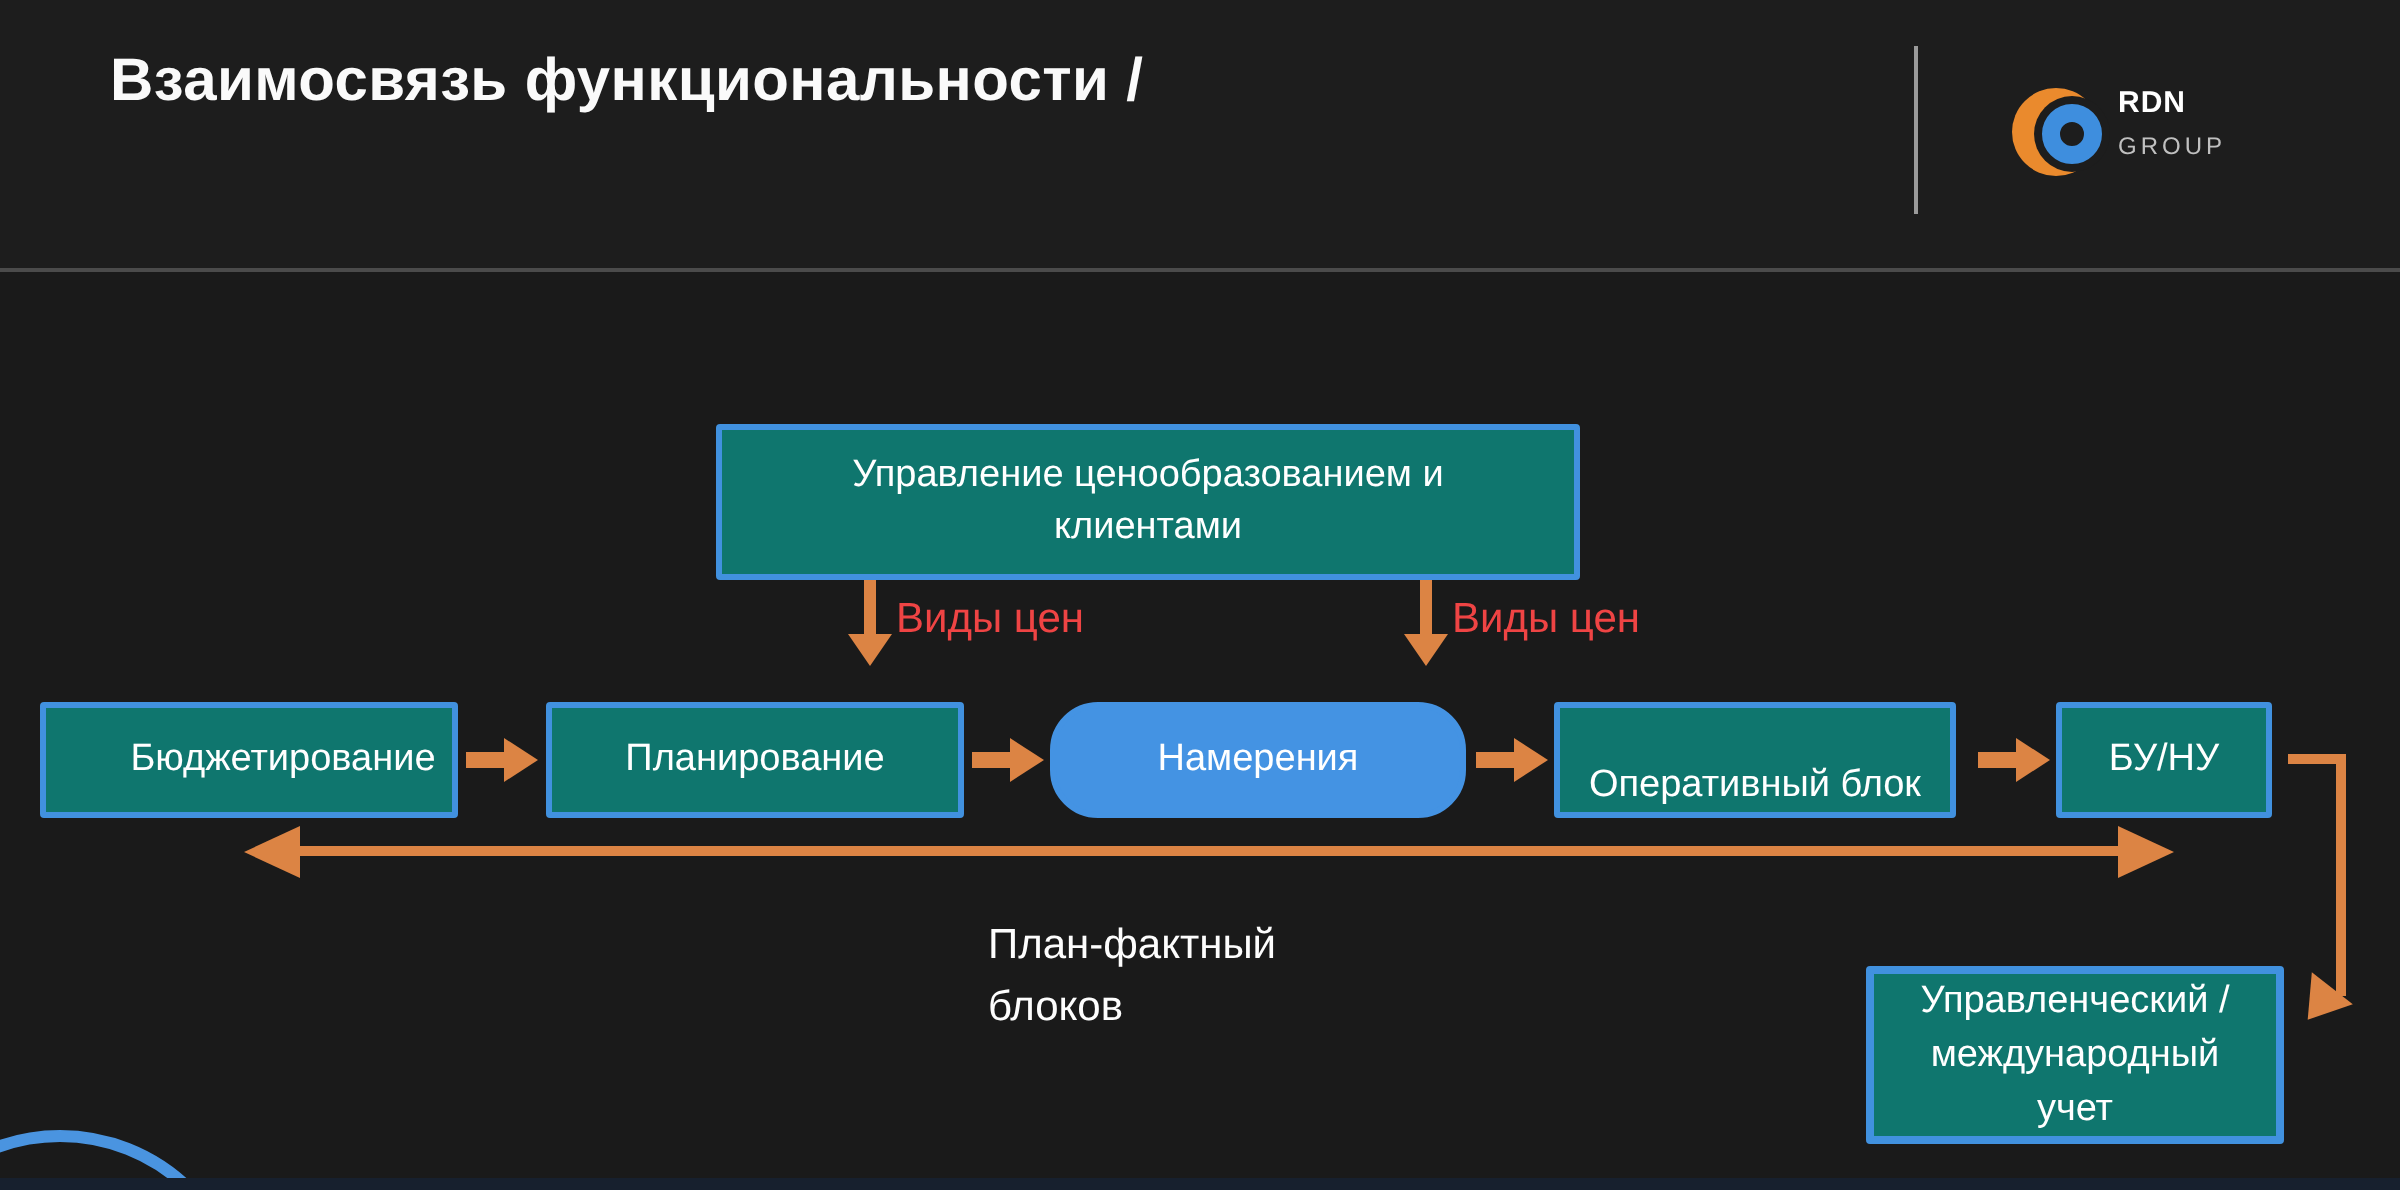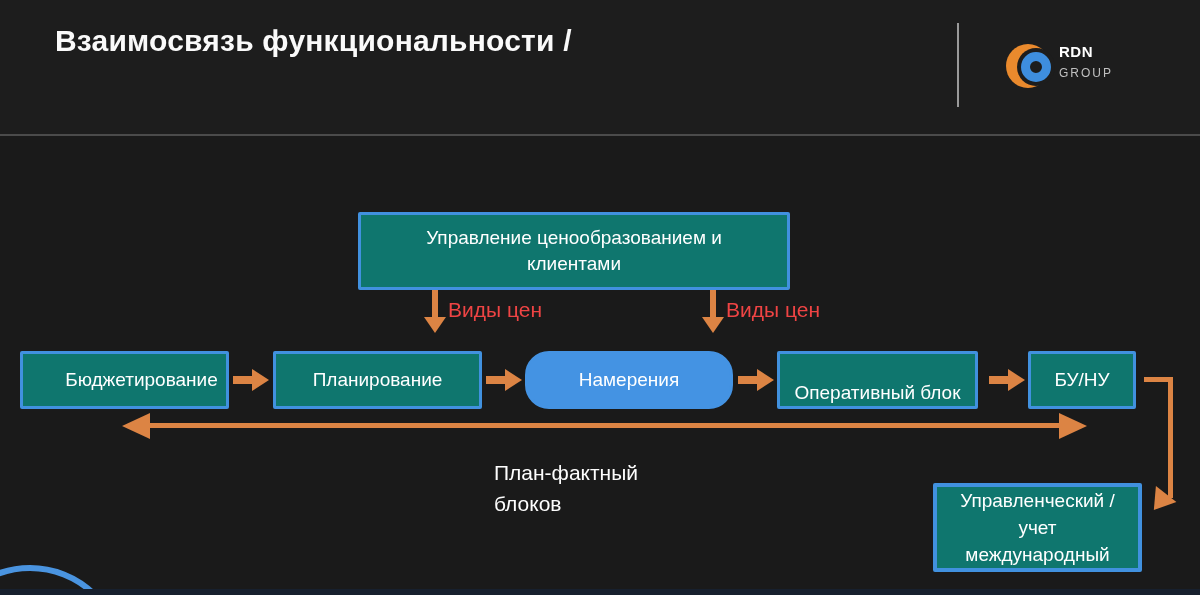--- a/index.html
+++ b/index.html
@@ -144,22 +144,22 @@
 
   <div>
     <div class="oline" style="left:1144px;top:377px;width:29px;height:5px;"></div>
     <div class="oline" style="left:1168px;top:377px;width:5px;height:121px;"></div>
     <div class="tri tri-down-big" style="left:1147px;top:492px;transform:rotate(38deg);"></div>
   </div>
 
   <div class="dbox thick" style="left:933px;top:483px;width:209px;height:89px;line-height:27px;">
     <div>
       <div>Управленческий /</div>
+      <div>международный</div>
       <div>учет</div>
-      <div>международный</div>
     </div>
   </div>
 
   <div class="arc"></div>
 
   <div class="bottom-strip"></div>
 
 </div>
 
 </body></html>

